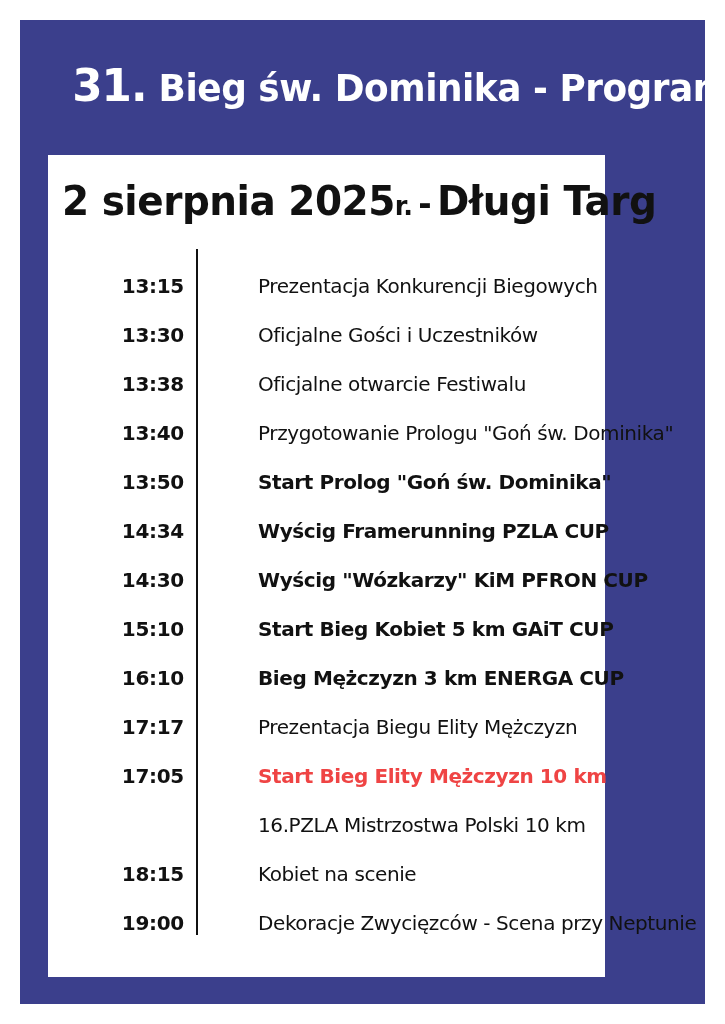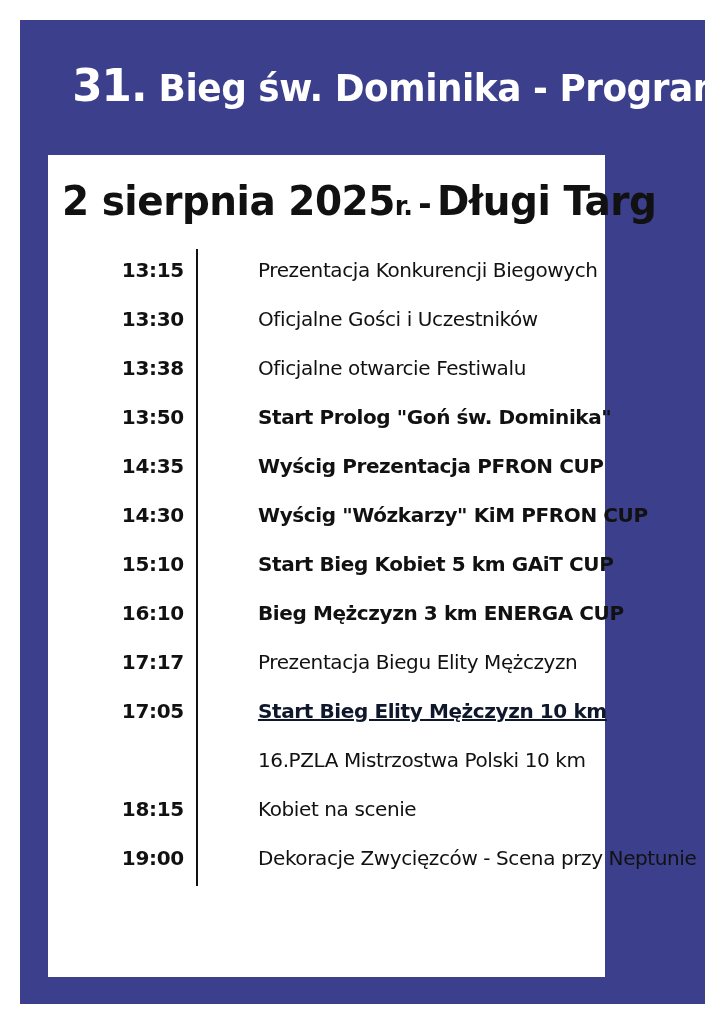--- a/index.html
+++ b/index.html
@@ -90,21 +90,21 @@
   }
 
   .schedule {
     margin-top: 24px;
     padding-left: 62px;
     padding-right: 16px;
   }
 
   .row {
     display: flex;
-    align-items: flex-start;
+    align-items: flex-end;
     min-height: 49px;
   }
 
   .time {
     width: 74px;
     flex: 0 0 74px;
     text-align: right;
     font-family: "DejaVu Sans", sans-serif;
     font-size: 20px;
     font-weight: bold;
@@ -125,21 +125,21 @@
     flex: 1 1 auto;
     font-family: "DejaVu Sans", sans-serif;
     font-size: 20px;
     color: #111111;
     padding-top: 9px;
     letter-spacing: -0.4px;
     white-space: nowrap;
     margin-left: 44px;
   }
   .desc.bold { font-weight: bold; }
-  .desc.red  { font-weight: bold; color: #0f172a; text-decoration: underline; }
+  .desc.red  { font-weight: bold; color: #ef4444; }
 </style>
 </head>
 <body>
 
 <div class="poster">
   <div class="navy-frame">
 
     <div class="title-bar">
       <div class="poster-title">
         <span class="num">31.</span>
@@ -166,31 +166,36 @@
           <div class="rule"></div>
           <div class="desc">Oficjalne Gości i Uczestników</div>
         </div>
 
         <div class="row">
           <div class="time">13:38</div>
           <div class="rule"></div>
           <div class="desc">Oficjalne otwarcie Festiwalu</div>
         </div>
 
+        <div class="row">
+          <div class="time">13:40</div>
+          <div class="rule"></div>
+          <div class="desc">Przygotowanie Prologu "Goń św. Dominika"</div>
+        </div>
 
         <div class="row">
           <div class="time">13:50</div>
           <div class="rule"></div>
           <div class="desc bold">Start Prolog "Goń św. Dominika"</div>
         </div>
 
         <div class="row">
-          <div class="time">14:35</div>
-          <div class="rule"></div>
-          <div class="desc bold">Wyścig Prezentacja PFRON CUP</div>
+          <div class="time">14:34</div>
+          <div class="rule"></div>
+          <div class="desc bold">Wyścig Framerunning PZLA CUP</div>
         </div>
 
         <div class="row">
           <div class="time">14:30</div>
           <div class="rule"></div>
           <div class="desc bold">Wyścig "Wózkarzy" KiM PFRON CUP</div>
         </div>
 
         <div class="row">
           <div class="time">15:10</div>

